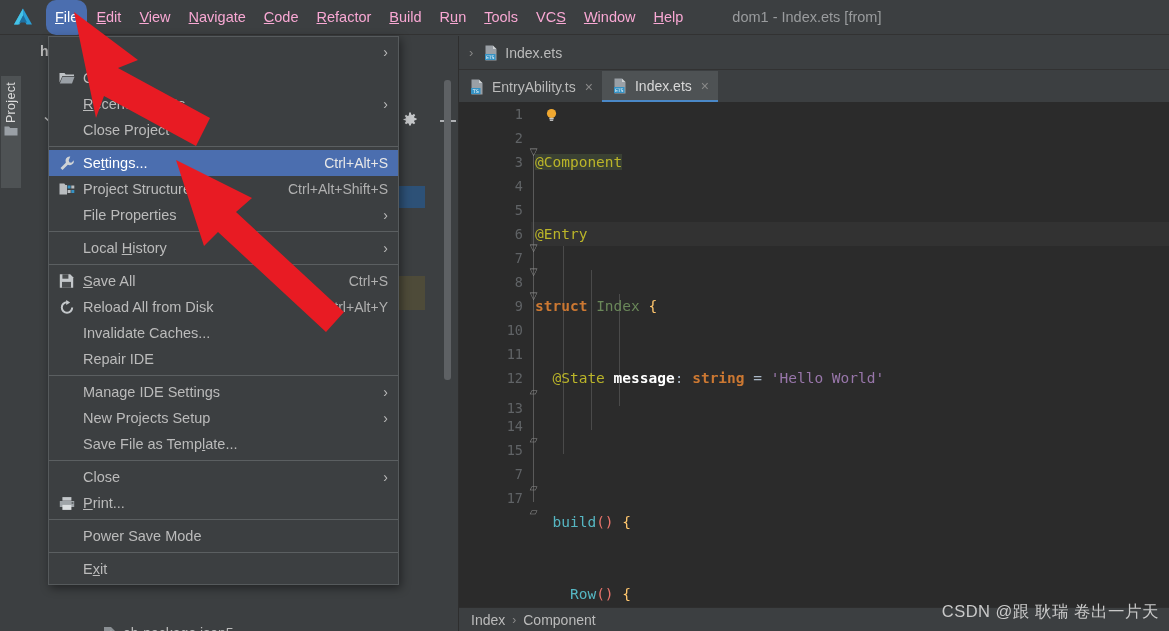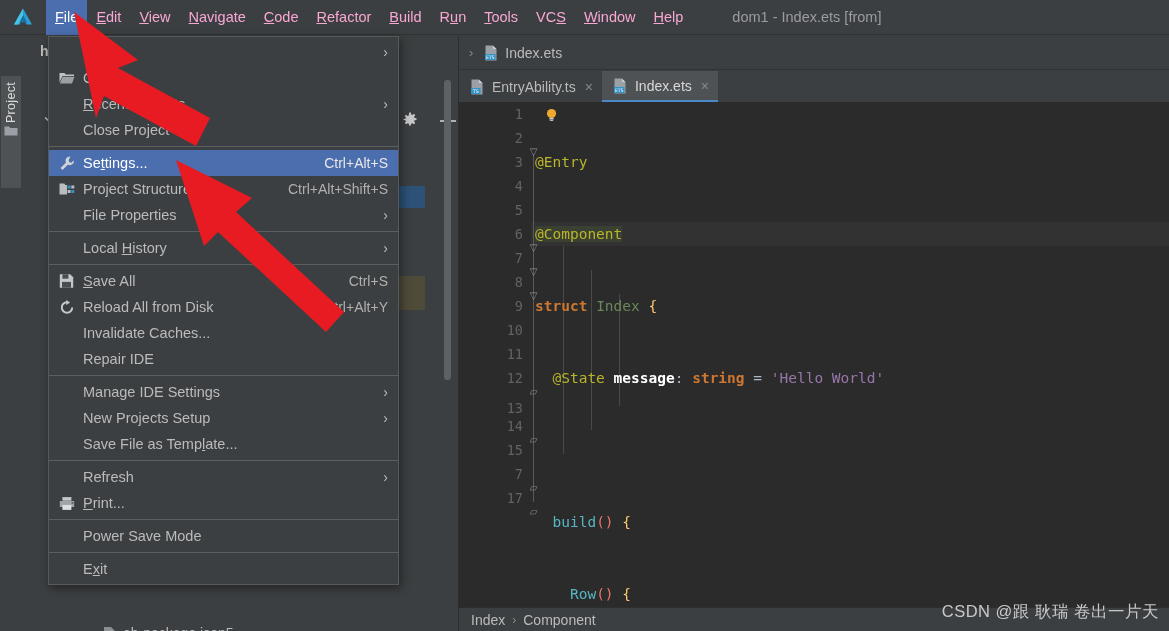--- a/index.html
+++ b/index.html
@@ -35,20 +35,21 @@
     padding: 0 9px;
     display: flex; align-items: center;
     color: #f9a8d4;
     font-size: 14.5px;
     white-space: nowrap;
     cursor: default;
   }
   .menu-item.active {
     background: #4b6eaf;
     color: #ffffff;
+    border-radius: 10px;
   }
   .menu-item u { text-decoration: underline; text-underline-offset: 1px; }
   .window-title {
     margin-left: 40px;
     color: #9a9c9e;
     font-size: 14.5px;
     white-space: nowrap;
   }
 
   
@@ -459,22 +460,22 @@
         <div class="fold-box" style="top:332px;">▱</div>
         <div class="fold-box" style="top:380px;">▱</div>
         <div class="fold-box" style="top:404px;">▱</div>
       </div>
 
       <div class="indent-guide" style="left:104px; top:144px; height:208px;"></div>
       <div class="indent-guide" style="left:132px; top:168px; height:160px;"></div>
       <div class="indent-guide" style="left:160px; top:192px; height:112px;"></div>
 
       <div class="code-lines">
+        <div class="cl"><span class="tk-deco hl-comp">@Component</span></div>
         <div class="cl"><span class="tk-deco">@Entry</span></div>
-        <div class="cl"><span class="tk-deco hl-comp">@Component</span></div>
         <div class="cl"><span class="tk-kw">struct</span> <span class="tk-type">Index</span> <span class="tk-brace">{</span></div>
         <div class="cl">  <span class="tk-deco">@State</span> <span class="tk-bold">message</span><span class="tk-ident">:</span> <span class="tk-kw">string</span> <span class="tk-ident">=</span> <span class="tk-str">'Hello World'</span></div>
         <div class="cl"></div>
         <div class="cl">  <span class="tk-fn">build</span><span class="tk-paren">()</span> <span class="tk-brace">{</span></div>
         <div class="cl">    <span class="tk-fn">Row</span><span class="tk-paren">()</span> <span class="tk-brace">{</span></div>
         
         
         
         
         
@@ -658,21 +659,21 @@
       <span class="dd-arrow">›</span>
     </div>
 
     <div class="dd-item">
       <span>Save File as Temp<u>l</u>ate...</span>
     </div>
 
     <div class="dd-sep"></div>
 
     <div class="dd-item">
-      <span>Refresh</span>
+      <span>Close</span>
       <span class="dd-arrow">›</span>
     </div>
 
     <div class="dd-item">
       <span class="dd-icon">
         <svg width="16" height="14" viewBox="0 0 16 14">
             <rect x="3.4" y="0.6" width="9" height="3.6" fill="#c3c7ca"></rect>
             <path d="M0.8 4.6h14.4v5.8H0.8z" fill="#9fa4a8"></path>
             <rect x="3.4" y="8.4" width="9" height="5" fill="#dcdfe1"></rect>
             <rect x="12.6" y="5.8" width="1.8" height="1.4" fill="#4a4d4f"></rect>

